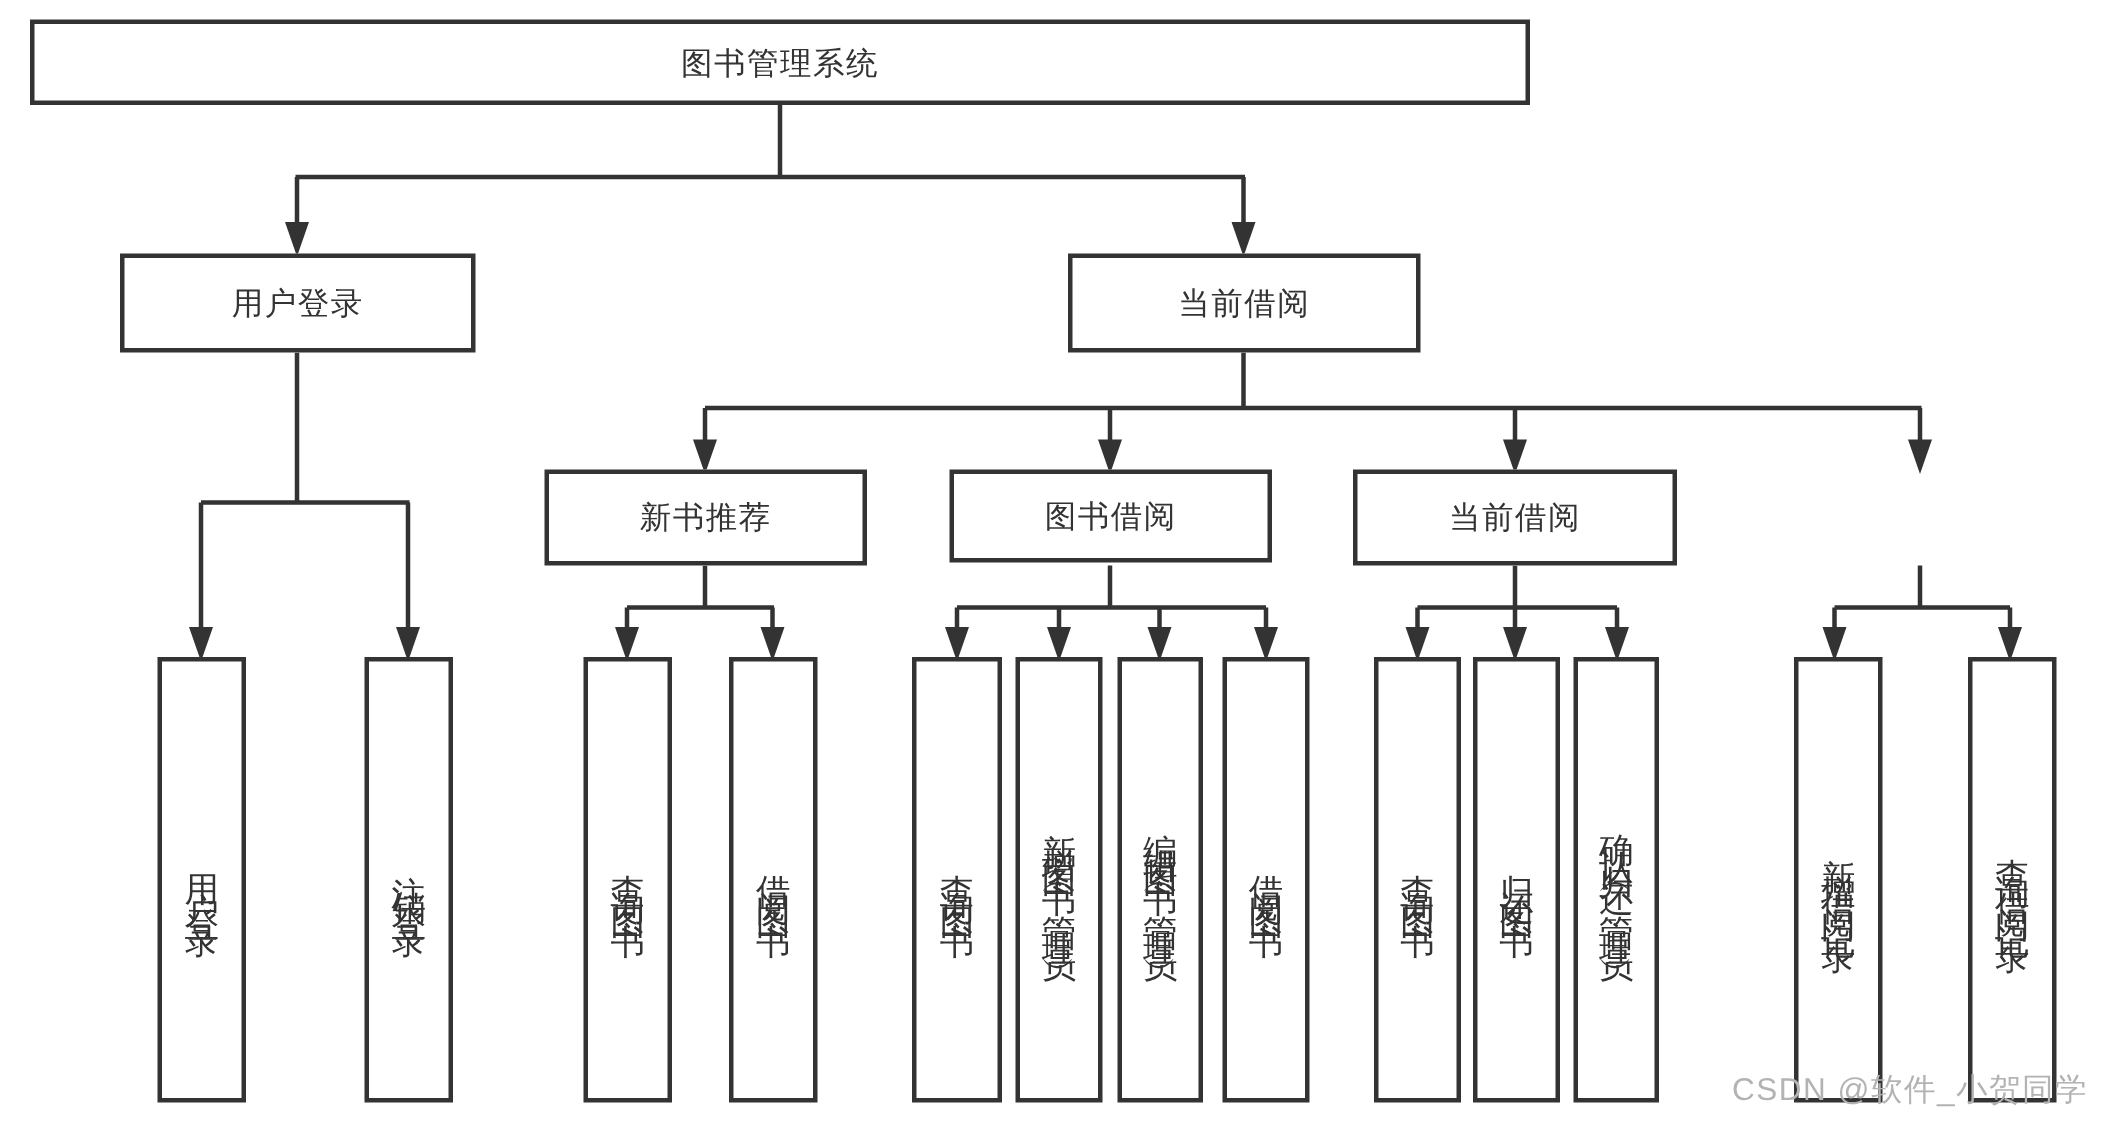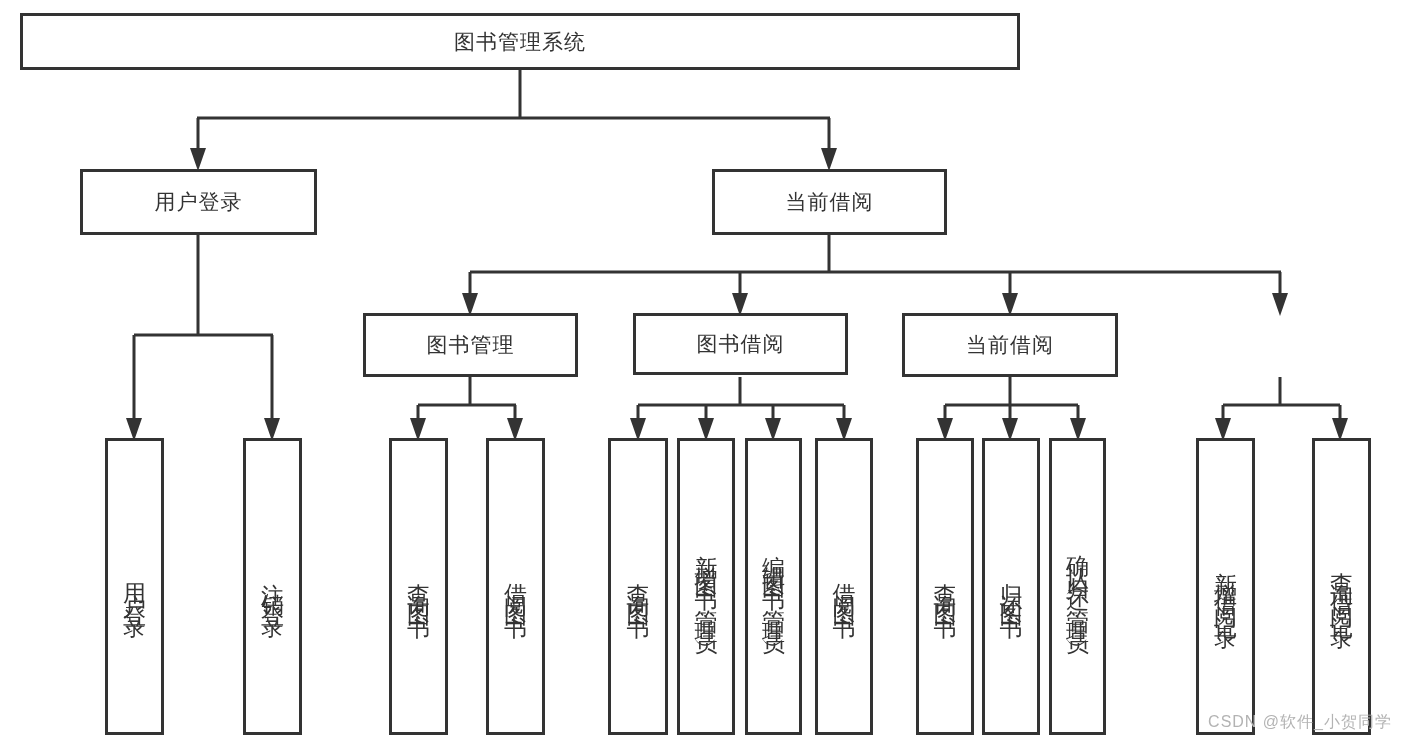--- a/index.html
+++ b/index.html
@@ -29,21 +29,21 @@
     text-orientation:mixed;
     font-size:23px;
     line-height:1;
     letter-spacing:11px;
     white-space:nowrap;
   }
   .watermark{
     position:absolute;
     top:712px;
     right:13px;
-    font-size:16px;
+    font-size:21px;
     letter-spacing:1px;
     color:#b3b3b3;
     z-index:4;
   }
 </style>
 </head>
 <body>
 
 <div class="canvas">
 
@@ -86,21 +86,21 @@
   </div>
 
   <div class="box h" style="left:80px;top:169px;width:237px;height:66px">
     <span>用户登录</span>
   </div>
   <div class="box h" style="left:712px;top:169px;width:235px;height:66px">
     <span>当前借阅</span>
   </div>
 
   <div class="box h" style="left:363px;top:313px;width:215px;height:64px">
-    <span>图书管理</span>
+    <span>新书推荐</span>
   </div>
   <div class="box h" style="left:633px;top:313px;width:215px;height:62px">
     <span>图书借阅</span>
   </div>
   <div class="box h" style="left:902px;top:313px;width:216px;height:64px">
     <span>当前借阅</span>
   </div>
 
   <div class="box v" style="left:105px;top:438px;width:59px;height:297px">
     <span class="vtext">用户登录</span>

